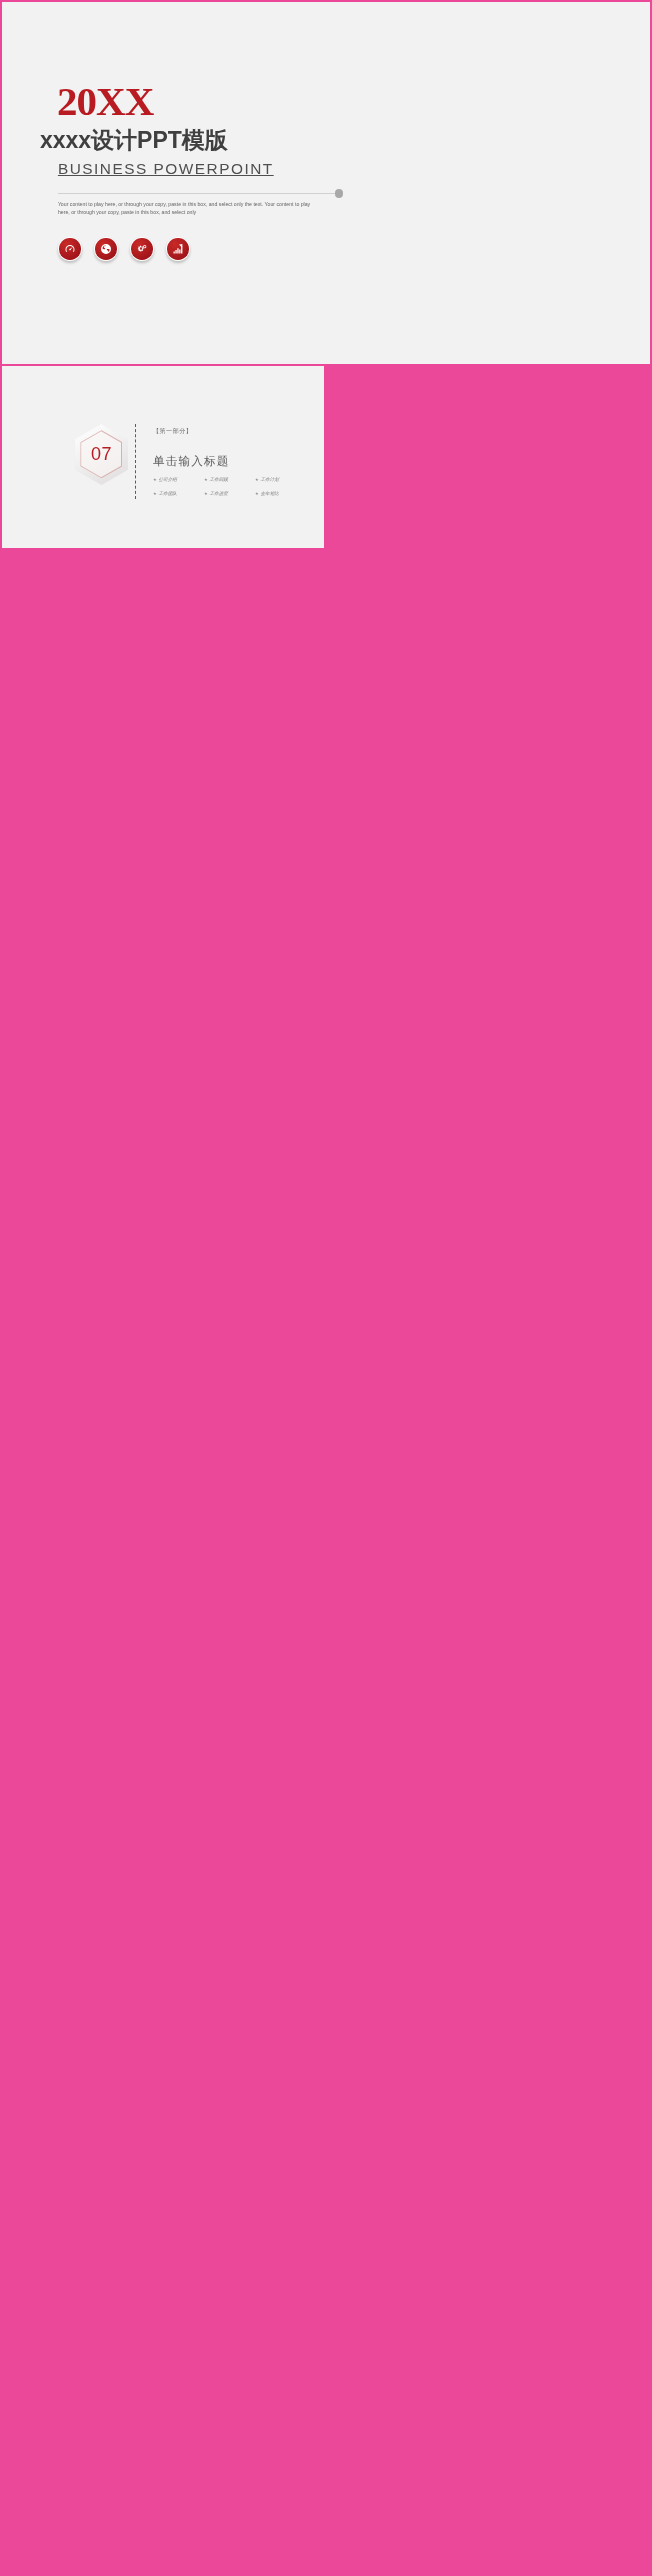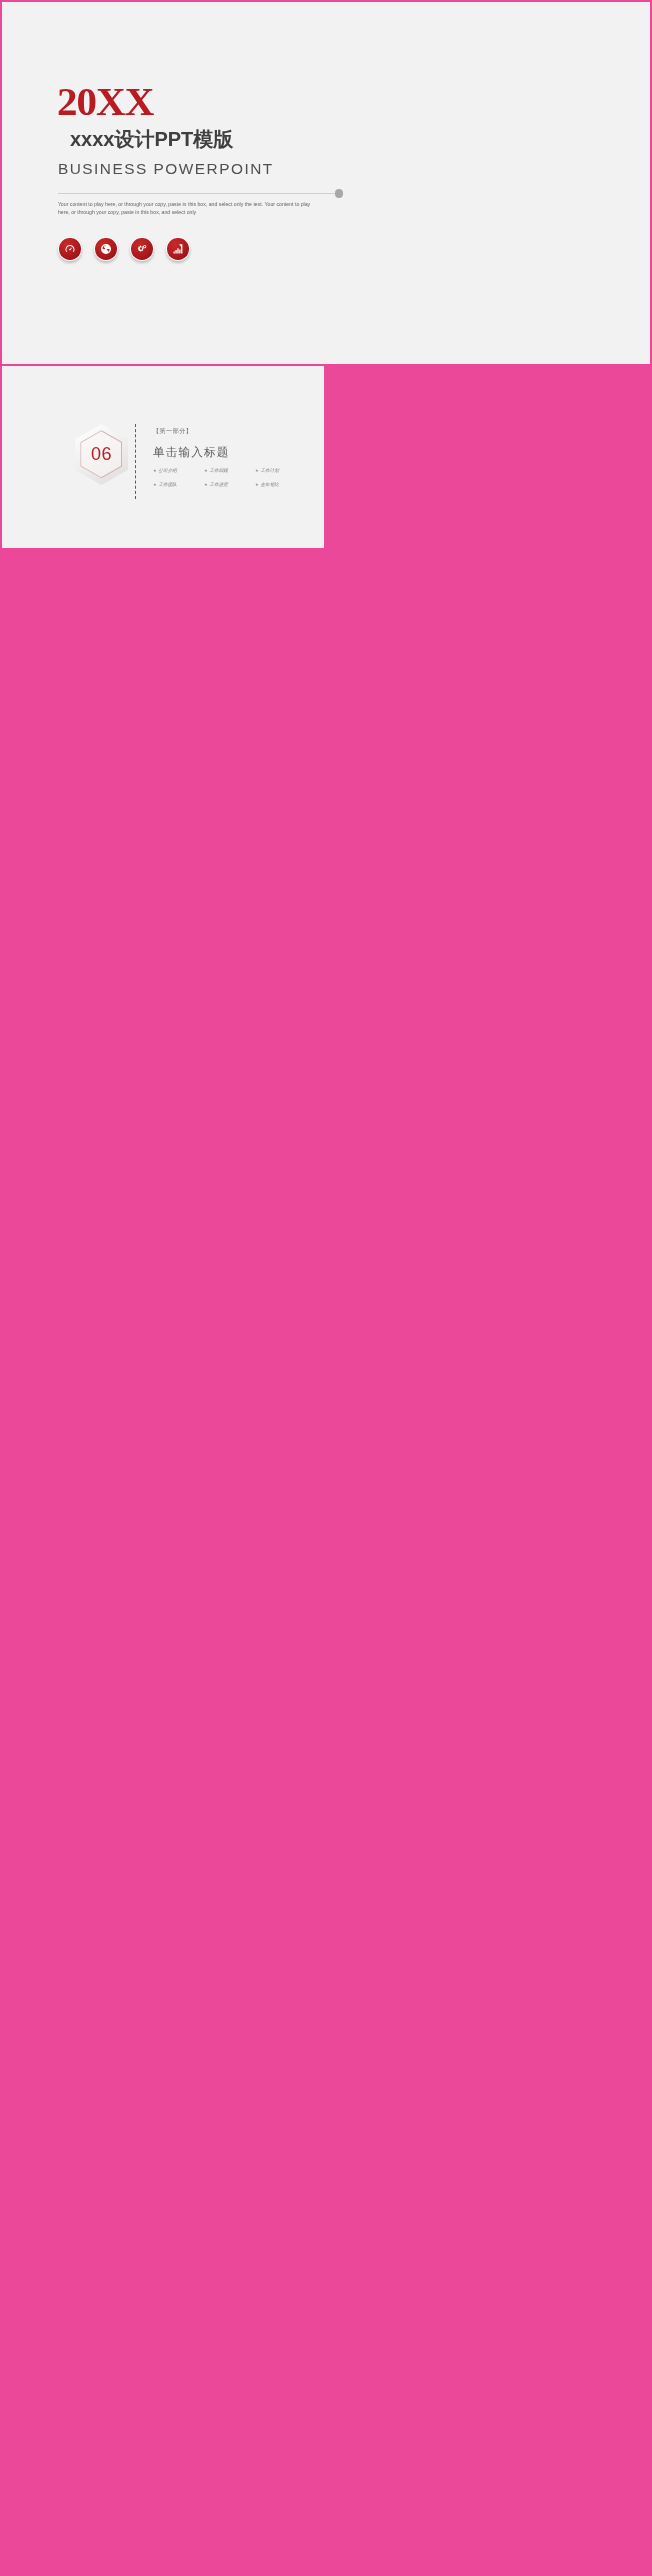--- a/index.html
+++ b/index.html
@@ -8,22 +8,22 @@
 body{background:#e4e4e4;font-family:"Liberation Sans",sans-serif;color:#555;}
 .page{width:652px;height:2576px;position:relative;background:#ec4899;overflow:hidden;}
 .slide{position:absolute;background:#f2f2f2;overflow:hidden;}
 .cover{left:1.9px;top:1.9px;width:648px;height:362px;}
 .S{position:absolute;width:322px;height:182px;background:#f2f2f2;overflow:hidden;}
 .SL{left:1.9px;}
 
 
 .cv-year{position:absolute;left:55px;top:79px;font-family:"Liberation Serif",serif;font-weight:bold;
   font-size:41px;line-height:1;color:#b81c22;letter-spacing:-0.9px;}
-.cv-title{position:absolute;left:68px;top:127px;font-size:20px;line-height:1;color:#3f3f3f;font-weight:bold;letter-spacing:0px;}
-.cv-sub{position:absolute;left:56px;top:159px;font-size:15.4px;line-height:1;color:#4f4f4f;letter-spacing:1.5px;}
+.cv-title{position:absolute;left:38px;top:127px;font-size:23px;line-height:1;color:#3f3f3f;font-weight:bold;letter-spacing:0px;}
+.cv-sub{position:absolute;left:56px;top:159px;font-size:15.4px;line-height:1;color:#4f4f4f;letter-spacing:1.5px;text-decoration:underline;}
 .cv-line{position:absolute;left:56px;top:191px;width:277px;height:0.9px;background:#d0d0d0;}
 .cv-line::after{content:"";position:absolute;right:-8.4px;top:-3.7px;width:8.4px;height:8.4px;border-radius:50%;background:#a8a8a8;}
 .cv-body{position:absolute;left:56px;top:198px;width:260px;font-size:5.2px;line-height:1.62;color:#646464;}
 .cv-icons{position:absolute;left:56px;top:235px;display:flex;gap:12px;}
 .cvi{width:24px;height:24px;border-radius:50%;background:#ffffff;
    box-shadow:0 1.9px 2.8px rgba(0,0,0,.22);display:flex;align-items:center;justify-content:center;}
 .cvi i{width:21.4px;height:21.4px;border-radius:50%;background:radial-gradient(circle at 35% 28%,#c92a28,#a01419 75%);
    display:flex;align-items:center;justify-content:center;}
 .cvi svg{width:12px;height:12px;fill:#fff;}
 .sec-hex{position:absolute;left:73px;top:58px;width:53px;height:61px;}
@@ -32,21 +32,21 @@
    filter:drop-shadow(1.9px 2.8px 2.8px rgba(0,0,0,.16));}
 .sec-hex .i{position:absolute;left:5.6px;top:6.3px;width:42px;height:48px;background:#d8b1ae;
    clip-path:polygon(50% 0%,100% 25%,100% 75%,50% 100%,0% 75%,0% 25%);}
 .sec-hex .i2{position:absolute;left:6.3px;top:7.2px;width:40px;height:46px;background:linear-gradient(150deg,#fbf8f8,#f2eeee);
    clip-path:polygon(50% 0%,100% 25%,100% 75%,50% 100%,0% 75%,0% 25%);}
 .sec-hex .n{position:absolute;inset:0;display:flex;align-items:center;justify-content:center;
    font-size:18px;color:#b81c22;letter-spacing:0.5px;}
 .sec-vline{position:absolute;left:133px;top:58px;height:75px;border-left:1.1px dashed #c2302e;}
 .sec-txt{position:absolute;left:151px;top:61px;}
 .sec-brk{font-size:6.1px;color:#6f6f6f;letter-spacing:0.5px;}
-.sec-title{font-size:11.6px;color:#5c5c5c;letter-spacing:1.2px;margin-top:9px;}
+.sec-title{font-size:11.6px;color:#5c5c5c;letter-spacing:1.2px;margin-top:18px;}
 .sec-items{display:flex;flex-wrap:wrap;margin-top:8.4px;width:154px;}
 .sec-items span{width:51px;font-size:4.6px;color:#7d7d7d;margin-bottom:8.4px;white-space:nowrap;}
 .sec-items span b{color:#8f8f8f;font-weight:normal;margin-right:1.9px;font-size:4.1px;}
 
 
 </style>
 </head>
 <body>
 
 <div class="page">
@@ -87,21 +87,21 @@
             </svg>
           </i>
         </span>
       </div>
     </div>
 <div class="S SL" style="top:366px">
       <div class="sec-hex">
         <div class="o"></div>
         <div class="i"></div>
         <div class="i2"></div>
-        <div class="n">06</div>
+        <div class="n">07</div>
       </div>
       <div class="sec-vline"></div>
       <div class="sec-txt">
         <div class="sec-brk">【第一部分】</div>
         <div class="sec-title">单击输入标题</div>
         <div class="sec-items">
           <span><b>★</b><em>公司介绍</em></span>
           <span><b>★</b><em>工作回顾</em></span>
           <span><b>★</b><em>工作计划</em></span>
           <span><b>★</b><em>工作团队</em></span>

